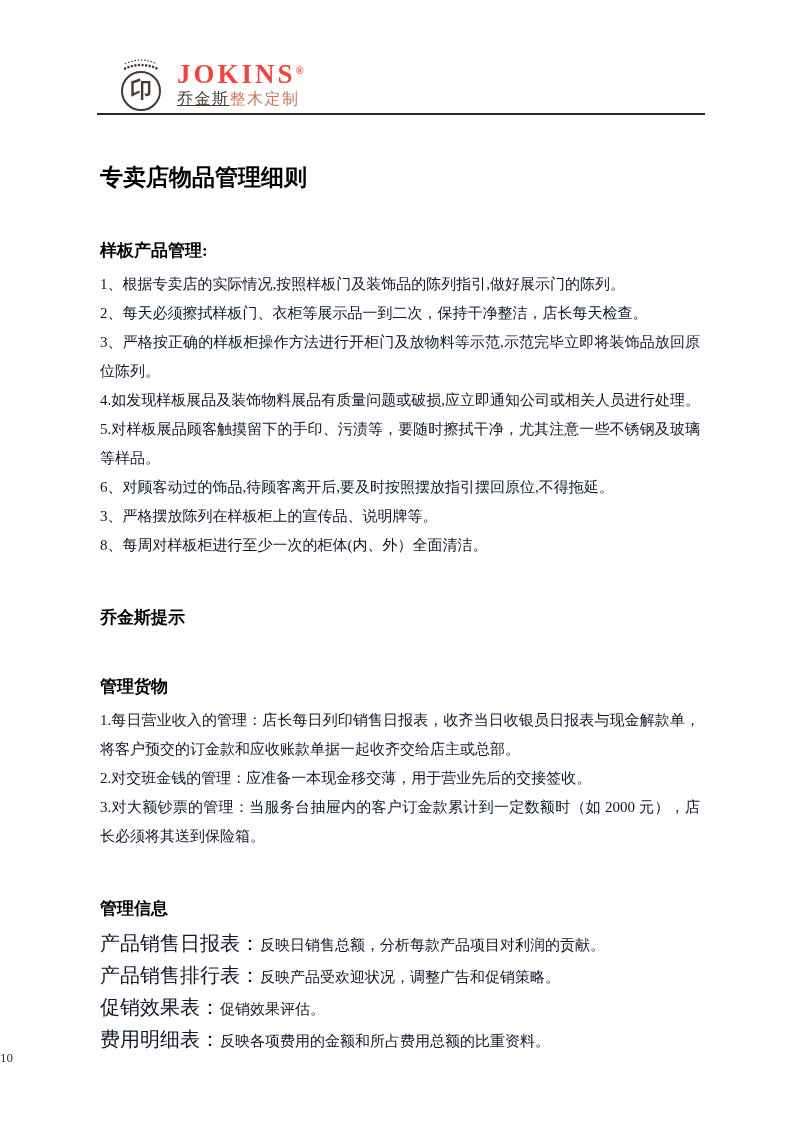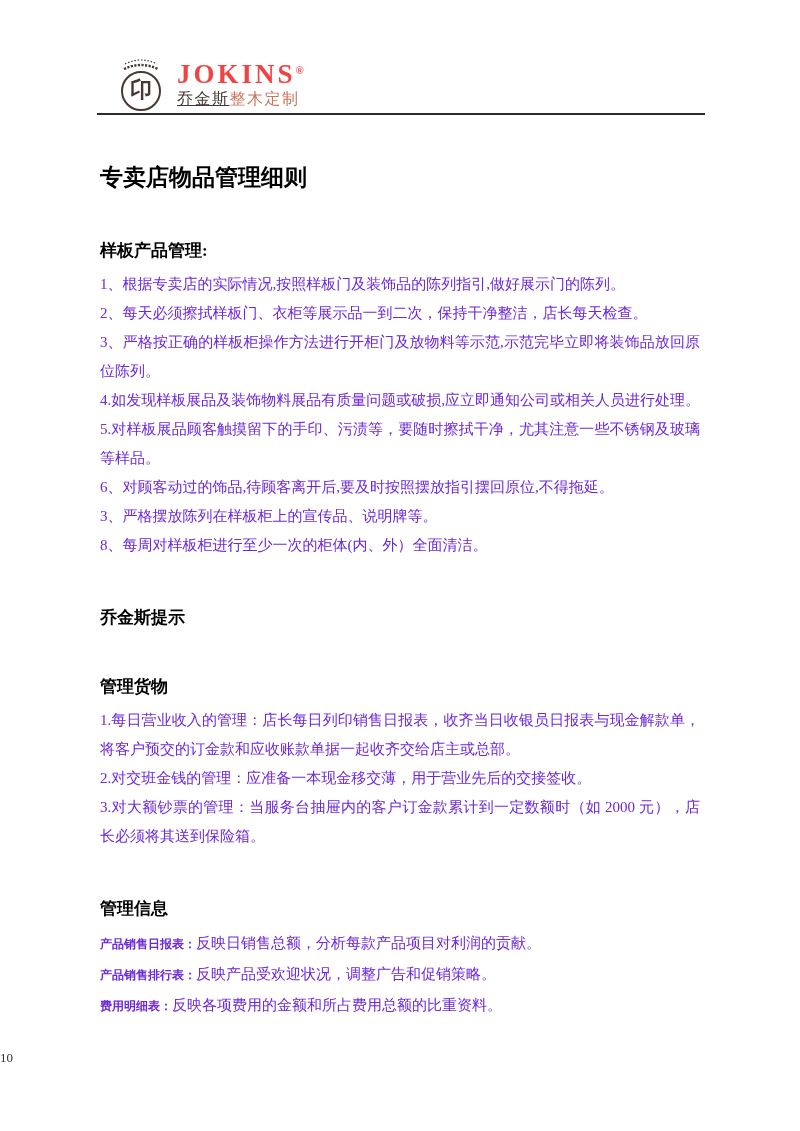--- a/index.html
+++ b/index.html
@@ -96,26 +96,26 @@
     font-size: 17px;
     font-weight: bold;
     margin: 46px 0 8px 0;
     color: #000000;
   }
   section.first h2 { }
   section p {
     margin: 0;
     font-size: 15px;
     line-height: 29px;
-    color: #6d28d9;
+    color: #0f172a;
     text-align: justify;
     text-justify: inter-ideograph;
   }
   section.info p { line-height: 30px; }
-  section.info p .lbl { font-weight: bold; font-size: 12px; }
+  section.info p .lbl { font-weight: normal; font-size: 20px; }
 
   
   .page-number {
     position: absolute;
     bottom: 65px;
     left: 0;
     right: 0;
     text-align: left;
     font-size: 13px;
     color: #333333;
@@ -168,18 +168,19 @@
       <h2>管理货物</h2>
       <p>1.每日营业收入的管理：店长每日列印销售日报表，收齐当日收银员日报表与现金解款单，将客户预交的订金款和应收账款单据一起收齐交给店主或总部。</p>
       <p>2.对交班金钱的管理：应准备一本现金移交薄，用于营业先后的交接签收。</p>
       <p>3.对大额钞票的管理：当服务台抽屉内的客户订金款累计到一定数额时（如 2000 元），店长必须将其送到保险箱。</p>
     </section>
 
     <section class="info">
       <h2>管理信息</h2>
       <p><span class="lbl">产品销售日报表：</span><span>反映日销售总额，分析每款产品项目对利润的贡献。</span></p>
       <p><span class="lbl">产品销售排行表：</span><span>反映产品受欢迎状况，调整广告和促销策略。</span></p>
+      <p><span class="lbl">促销效果表：</span><span>促销效果评估。</span></p>
       <p><span class="lbl">费用明细表：</span><span>反映各项费用的金额和所占费用总额的比重资料。</span></p>
     </section>
   </div>
 
   <div class="page-number">10</div>
 </div>
 
 </body></html>

